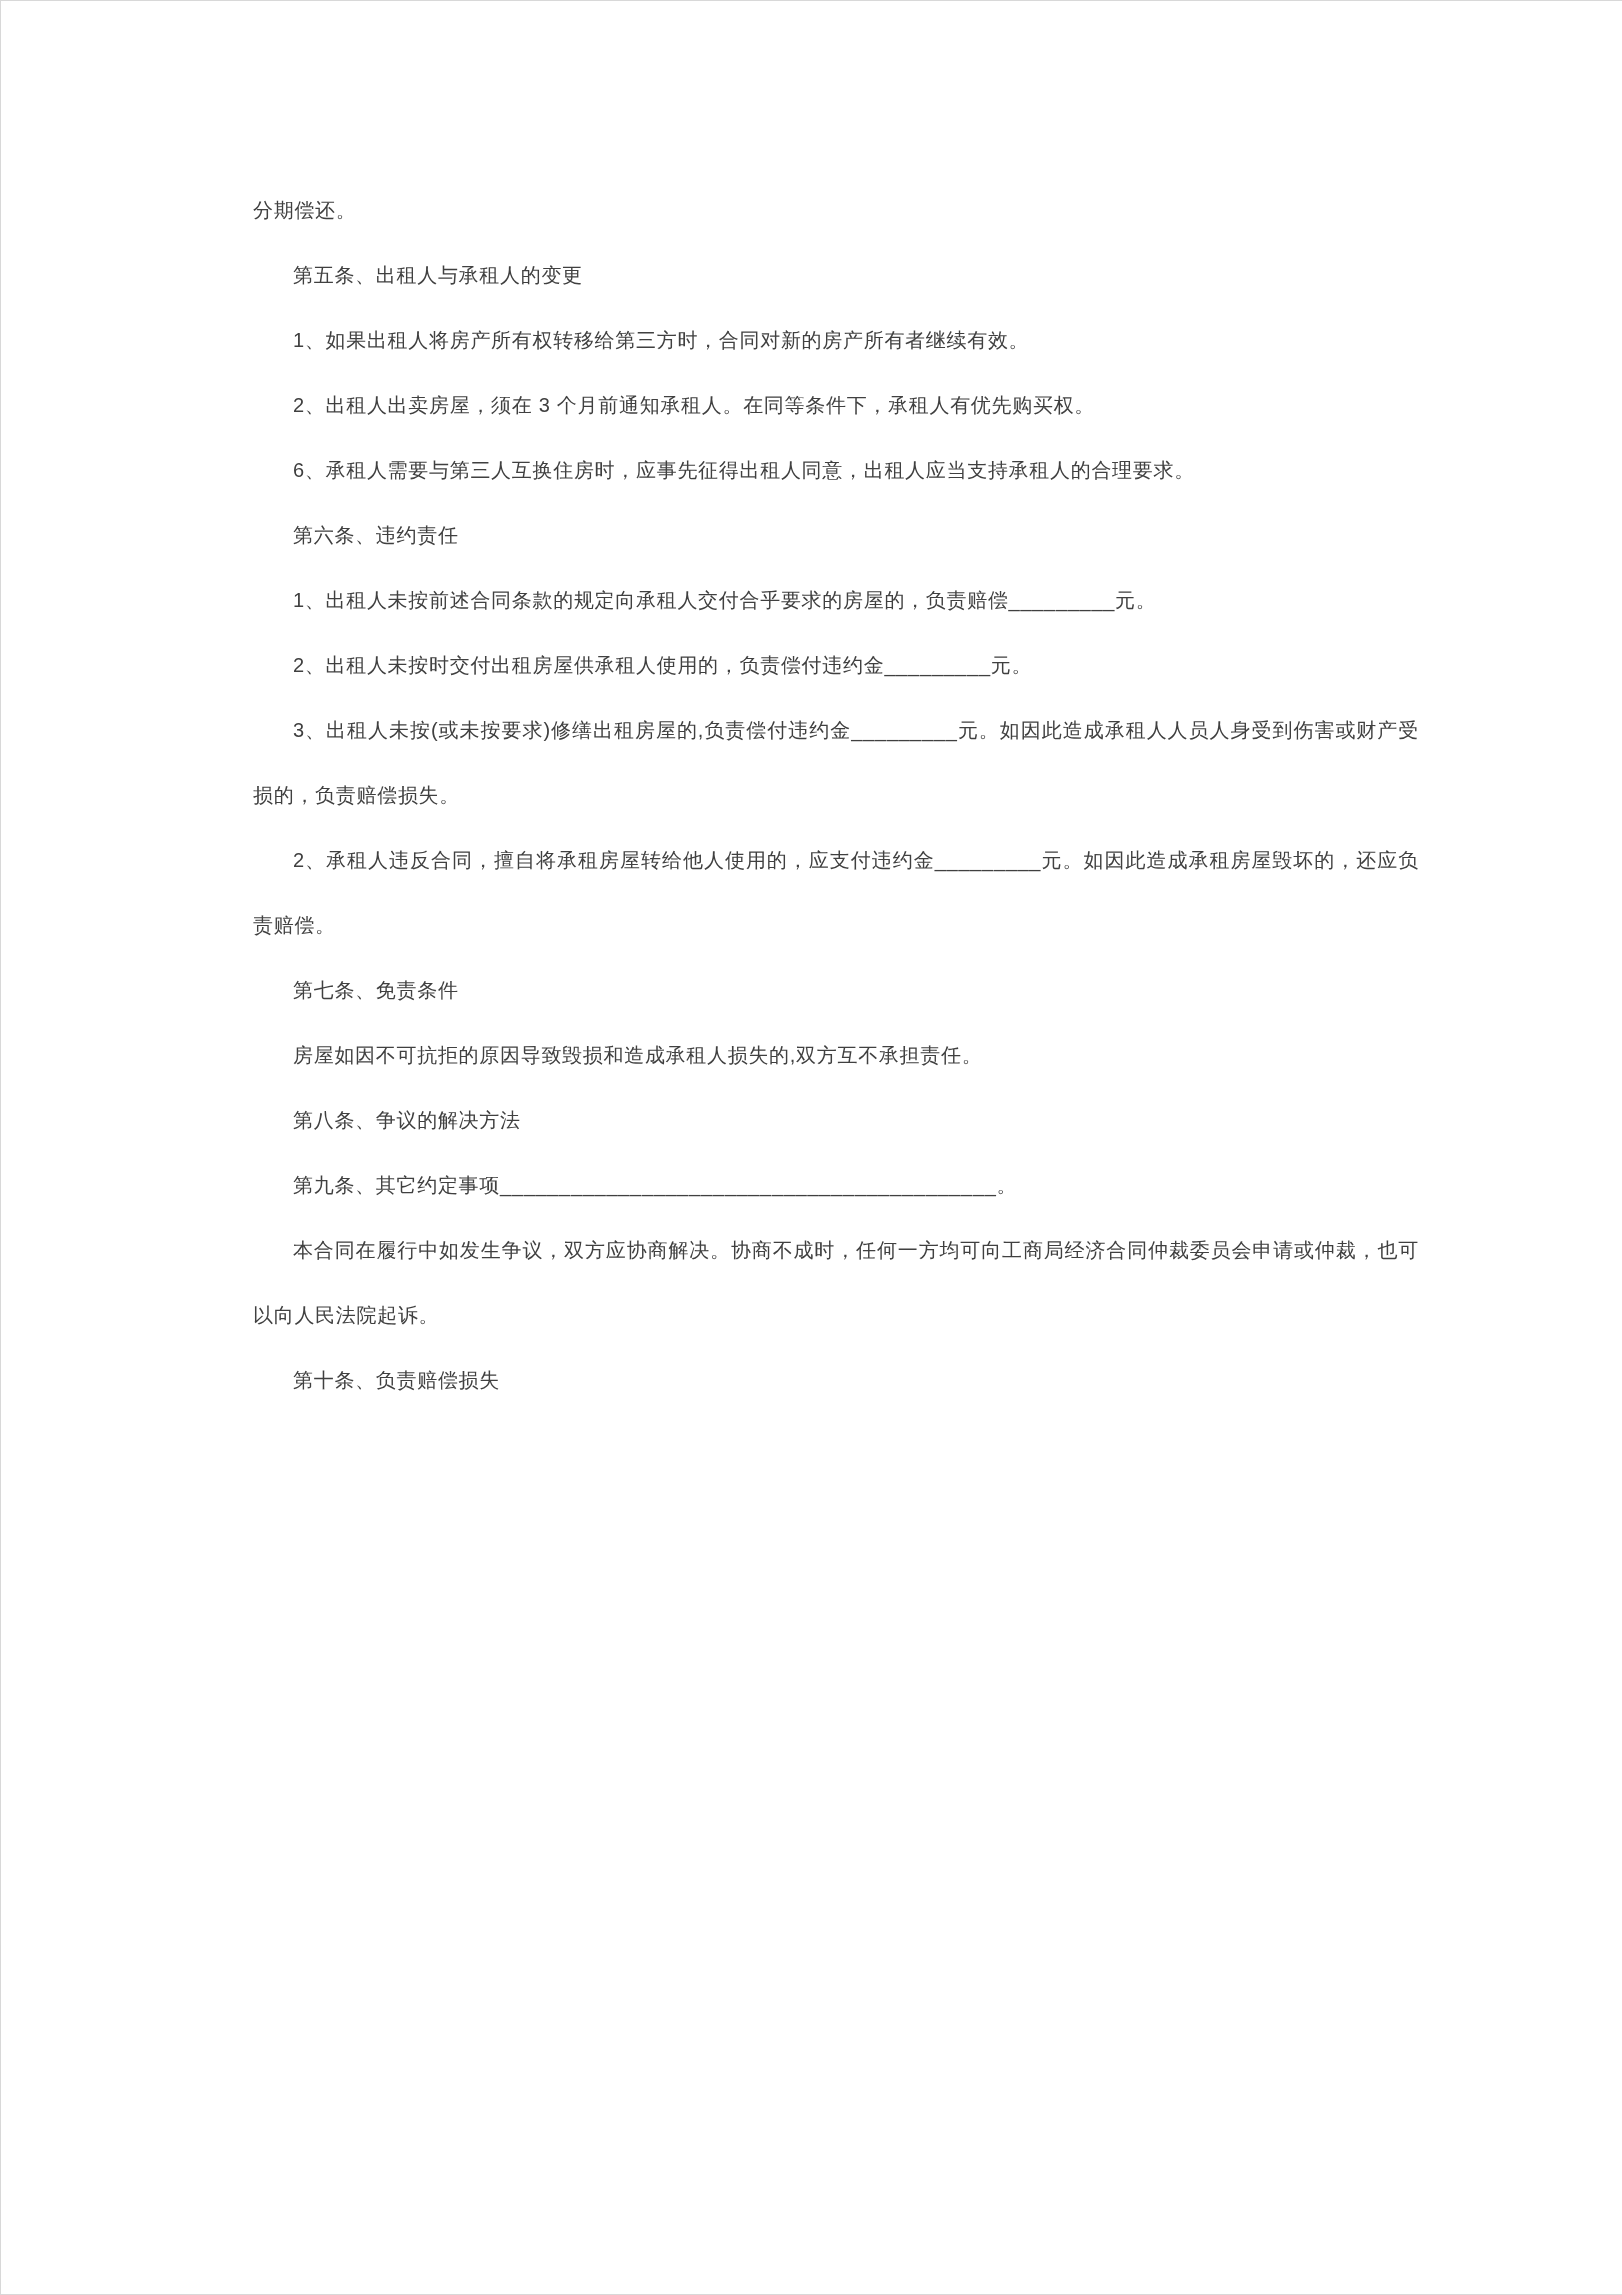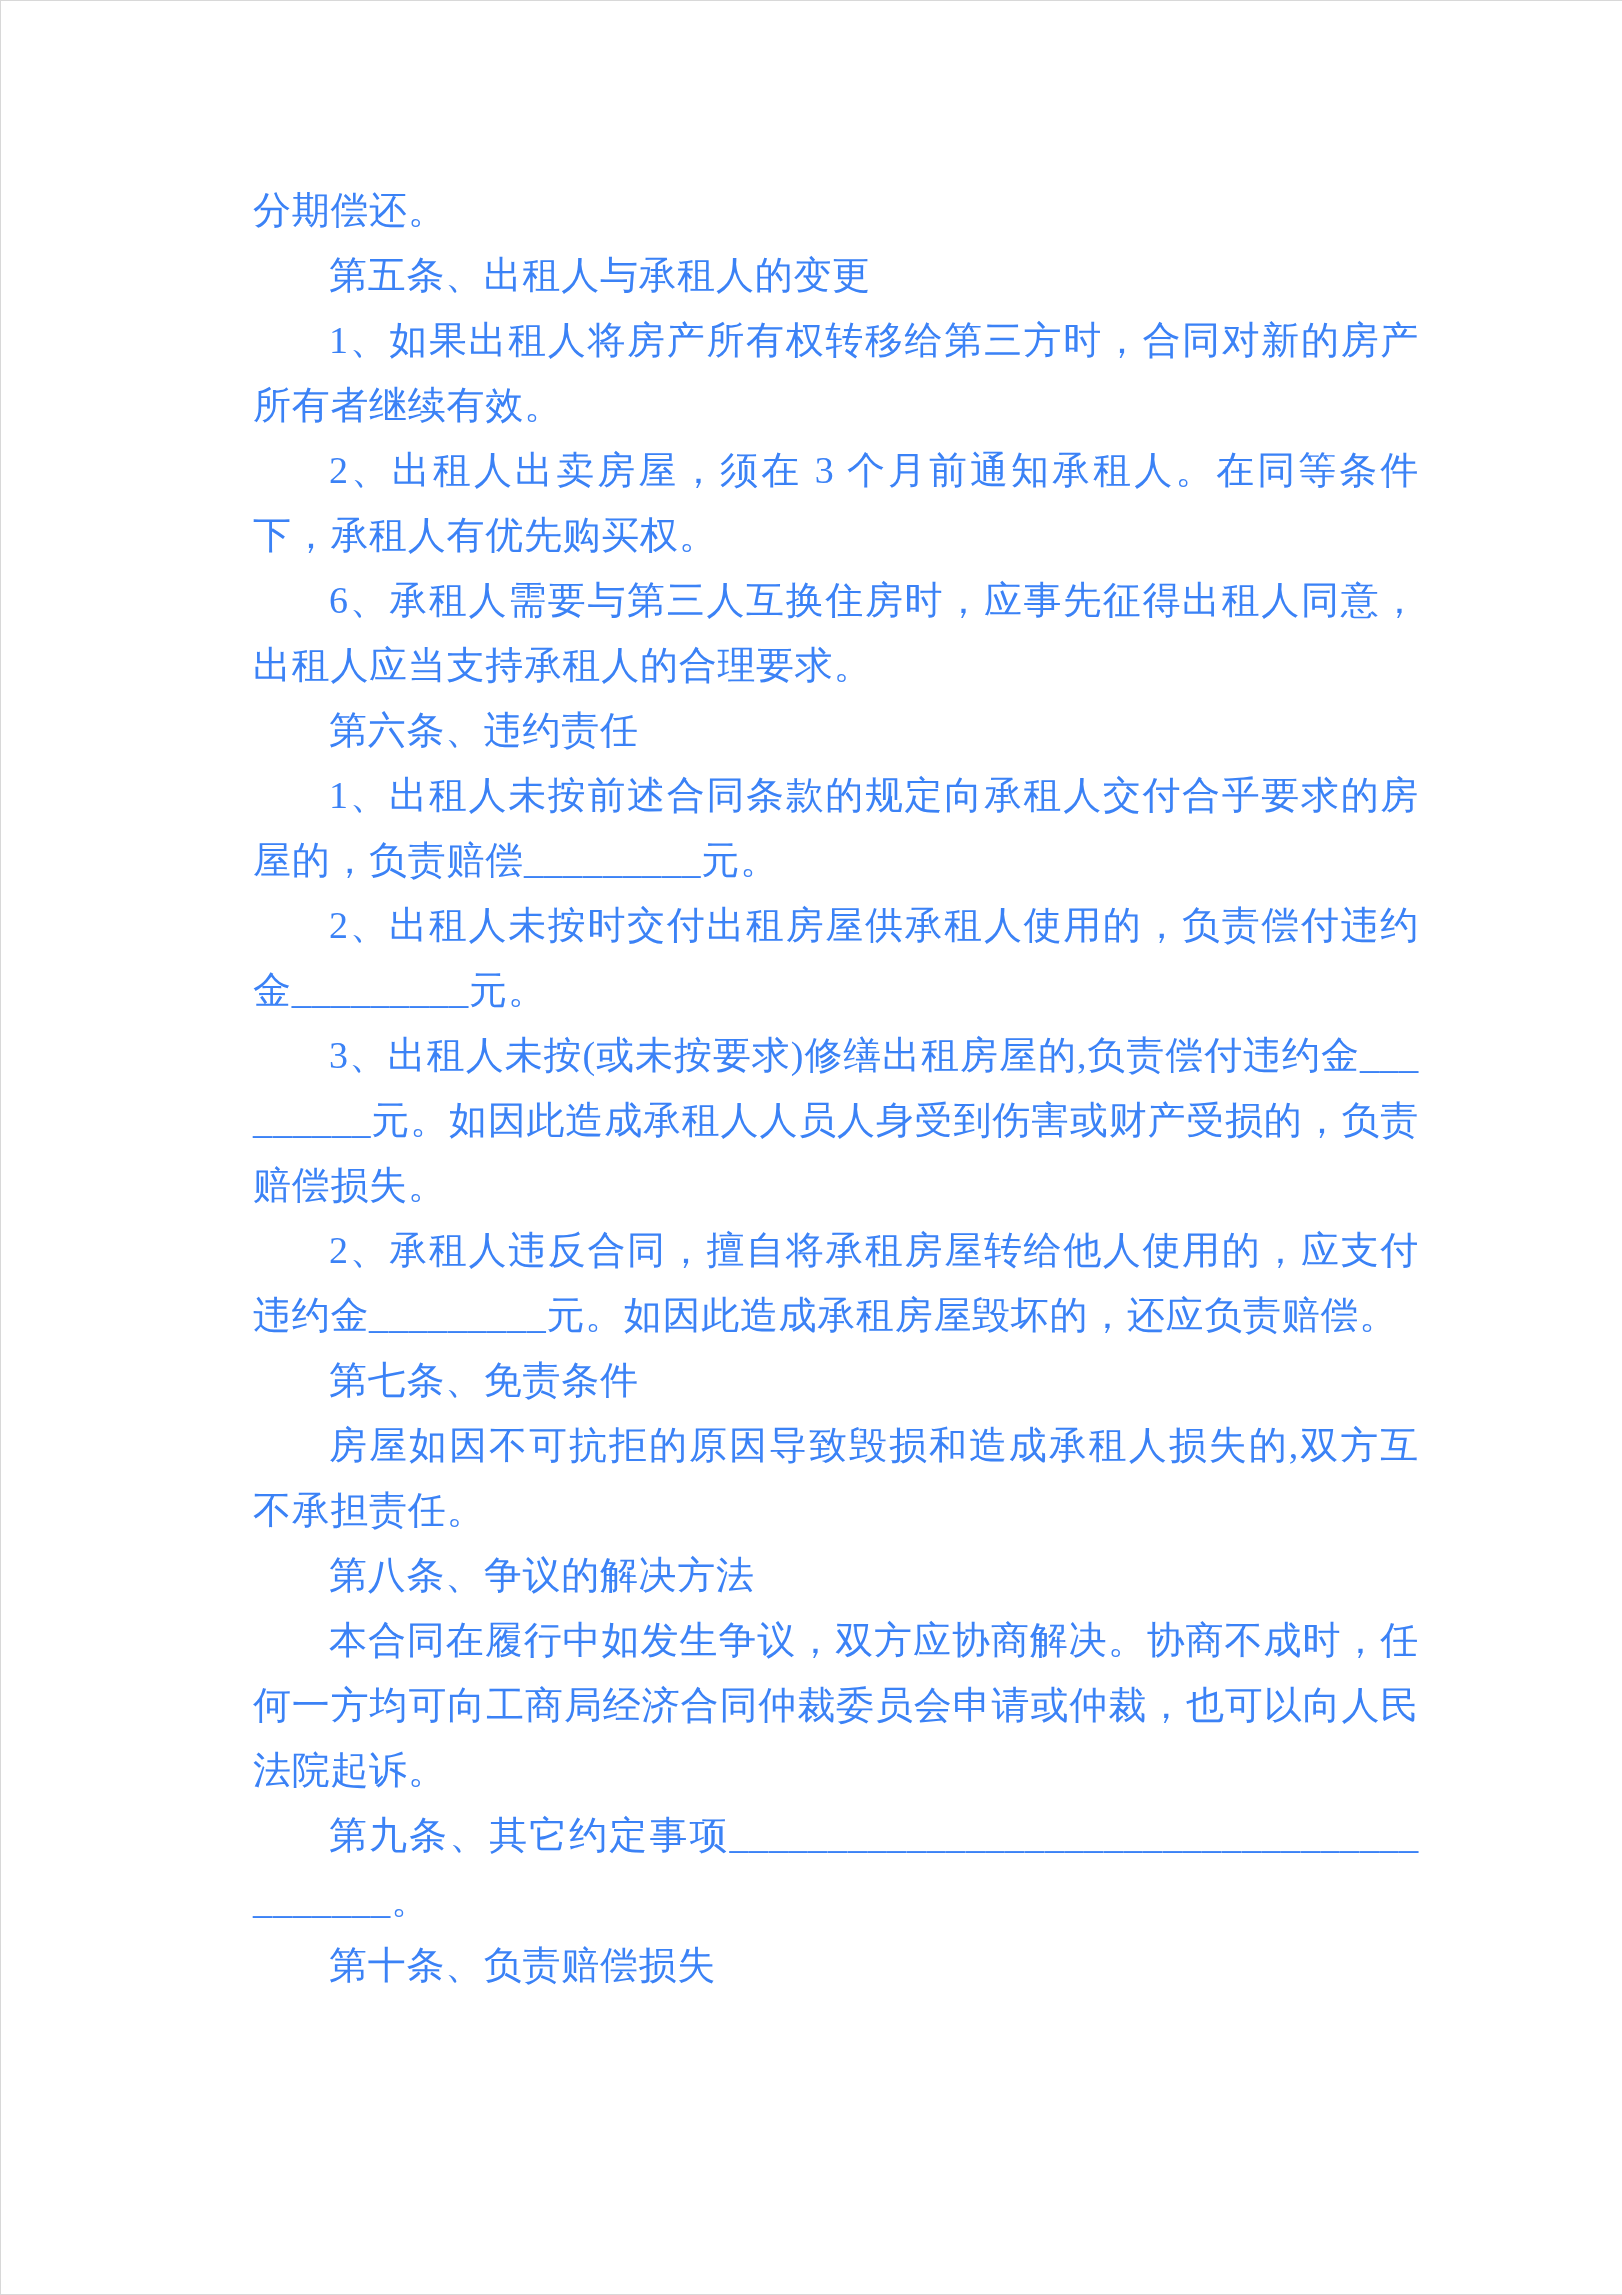--- a/index.html
+++ b/index.html
@@ -14,24 +14,24 @@
     background: #ffffff;
     box-sizing: border-box;
     border: 1.3px solid #d8d8d8;
     overflow: hidden;
   }
   .contract-body {
     position: absolute;
     top: 177px;
     left: 252px;
     right: 203px;
-    font-family: Liberation Serif, serif;
-    font-size: 38px;
+    font-family: Liberation Sans, sans-serif;
+    font-size: 20px;
     line-height: 65px;
-    color: #3b82f6;
+    color: #404040;
     text-align: justify;
   }
   .para {
     margin: 0;
     padding: 0;
     letter-spacing: 0.7px;
     word-break: break-all;
   }
   .para.indent {
     text-indent: 2em;
@@ -48,18 +48,18 @@
       <p class="para indent">2、出租人出卖房屋，须在 3 个月前通知承租人。在同等条件下，承租人有优先购买权。</p>
       <p class="para indent">6、承租人需要与第三人互换住房时，应事先征得出租人同意，出租人应当支持承租人的合理要求。</p>
       <p class="para indent">第六条、违约责任</p>
       <p class="para indent">1、出租人未按前述合同条款的规定向承租人交付合乎要求的房屋的，负责赔偿_________元。</p>
       <p class="para indent">2、出租人未按时交付出租房屋供承租人使用的，负责偿付违约金_________元。</p>
       <p class="para indent">3、出租人未按(或未按要求)修缮出租房屋的,负责偿付违约金_________元。如因此造成承租人人员人身受到伤害或财产受损的，负责赔偿损失。</p>
       <p class="para indent">2、承租人违反合同，擅自将承租房屋转给他人使用的，应支付违约金_________元。如因此造成承租房屋毁坏的，还应负责赔偿。</p>
       <p class="para indent">第七条、免责条件</p>
       <p class="para indent">房屋如因不可抗拒的原因导致毁损和造成承租人损失的,双方互不承担责任。</p>
       <p class="para indent">第八条、争议的解决方法</p>
+      <p class="para indent">第九条、其它约定事项__________________________________________。</p>
       <p class="para indent">本合同在履行中如发生争议，双方应协商解决。协商不成时，任何一方均可向工商局经济合同仲裁委员会申请或仲裁，也可以向人民法院起诉。</p>
-      <p class="para indent">第九条、其它约定事项__________________________________________。</p>
       <p class="para indent">第十条、负责赔偿损失</p>
     </div>
 </div>
 
 
 </body></html>

